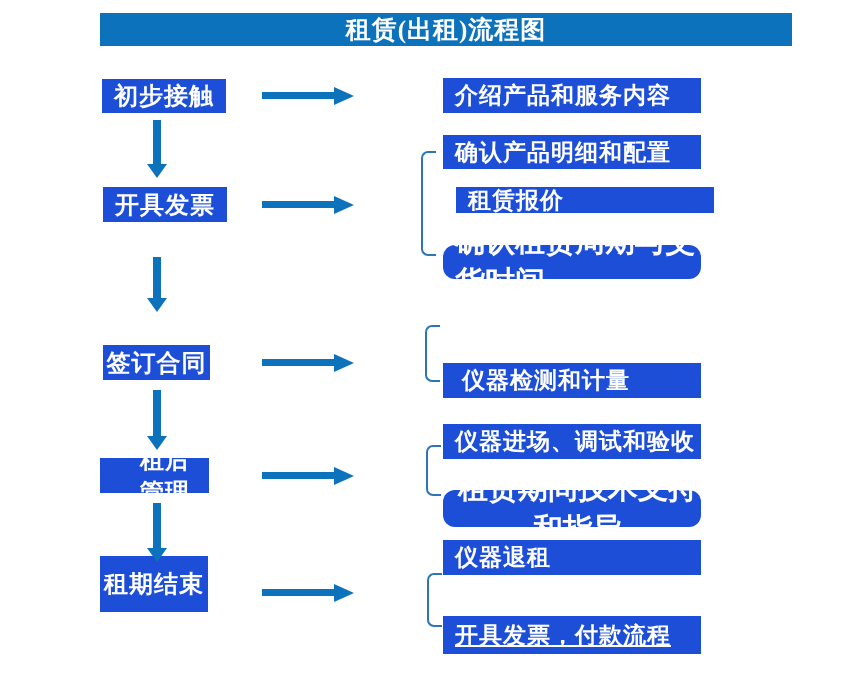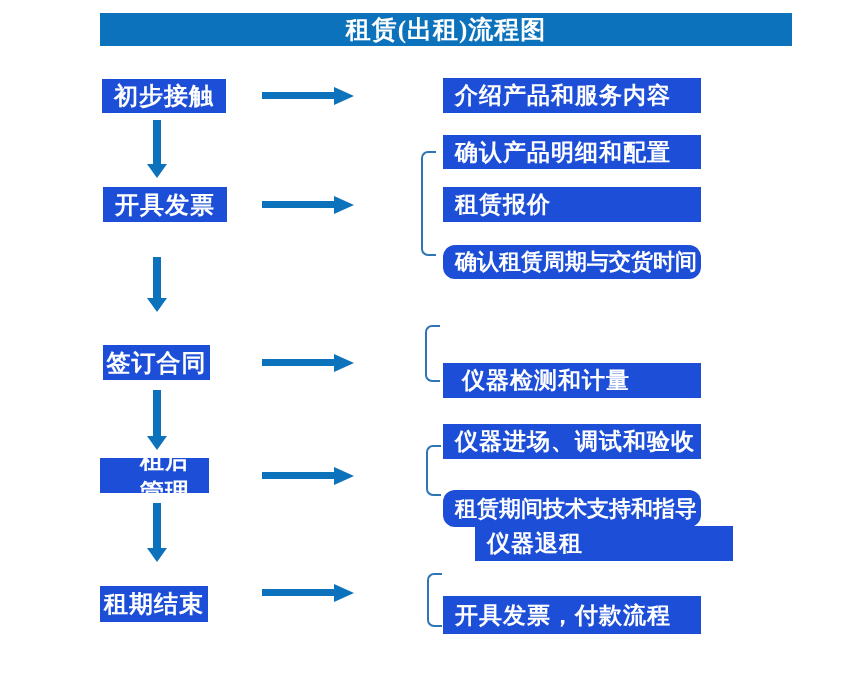--- a/index.html
+++ b/index.html
@@ -36,21 +36,21 @@
   .stage {
     font-size: 24px;
     justify-content: center;
   }
   .output {
     left: 443px; width: 258px;
     font-size: 23px;
     justify-content: flex-start;
     padding-left: 12px;
   }
-  .output.long { font-size: 22px; letter-spacing: 0; border-radius: 12px; }
+  .output.long { font-size: 30px; letter-spacing: 0; border-radius: 12px; }
   
   .harrow {
     position: absolute;
     left: 262px; width: 72px; height: 7px;
     background: #0d72bc;
   }
   .harrow::after {
     content: "";
     position: absolute;
     left: 100%; top: 50%;
@@ -90,35 +90,35 @@
 <body>
 
 <div class="canvas">
 
   <div class="titlebar">租赁(出租)流程图</div>
 
   <div class="box stage" style="left:102px; top:79px;  width:124px; height:34px;">初步接触</div>
   <div class="box stage" style="left:103px; top:187px; width:124px; height:35px;">开具发票</div>
   <div class="box stage" style="left:103px; top:345px; width:107px; height:35px;">签订合同</div>
   <div class="box stage" style="left:100px; top:458px; width:109px; height:35px;padding-left:40px;">租后管理</div>
-  <div class="box stage" style="left:100px; top:586px; width:108px; height:36px;">租期结束</div>
+  <div class="box stage" style="left:100px; top:556px; width:108px; height:56px;">租期结束</div>
 
   <div class="box output" style="top:78px;  height:35px;">介绍产品和服务内容</div>
 
   <div class="box output" style="top:135px; height:34px;">确认产品明细和配置</div>
-  <div class="box output" style="top:187px; height:35px;">租赁报价</div>
+  <div class="box output" style="top:187px; height:26px;margin-left:13px;">租赁报价</div>
   <div class="box output long" style="top:245px; height:34px;">确认租赁周期与交货时间</div>
 
   <div class="box output" style="top:363px; height:35px;padding-left:19px;">仪器检测和计量</div>
 
   <div class="box output" style="top:424px; height:35px;">仪器进场、调试和验收</div>
   <div class="box output long" style="top:490px; height:37px;text-align:center;">租赁期间技术支持和指导</div>
 
-  <div class="box output" style="top:526px; height:35px;margin-left:32px;">仪器退租</div>
-  <div class="box output" style="top:596px; height:38px;">开具发票，付款流程</div>
+  <div class="box output" style="top:540px; height:35px;">仪器退租</div>
+  <div class="box output" style="top:616px; height:38px;text-decoration:underline;">开具发票，付款流程</div>
 
   <div class="harrow" style="top:92px;"></div>
   <div class="harrow" style="top:201px;"></div>
   <div class="harrow" style="top:359px;"></div>
   <div class="harrow" style="top:472px;"></div>
   <div class="harrow" style="top:589px;"></div>
 
   <div class="varrow" style="top:120px; height:44px;"></div>
   <div class="varrow" style="top:257px; height:41px;"></div>
   <div class="varrow" style="top:390px; height:46px;"></div>

